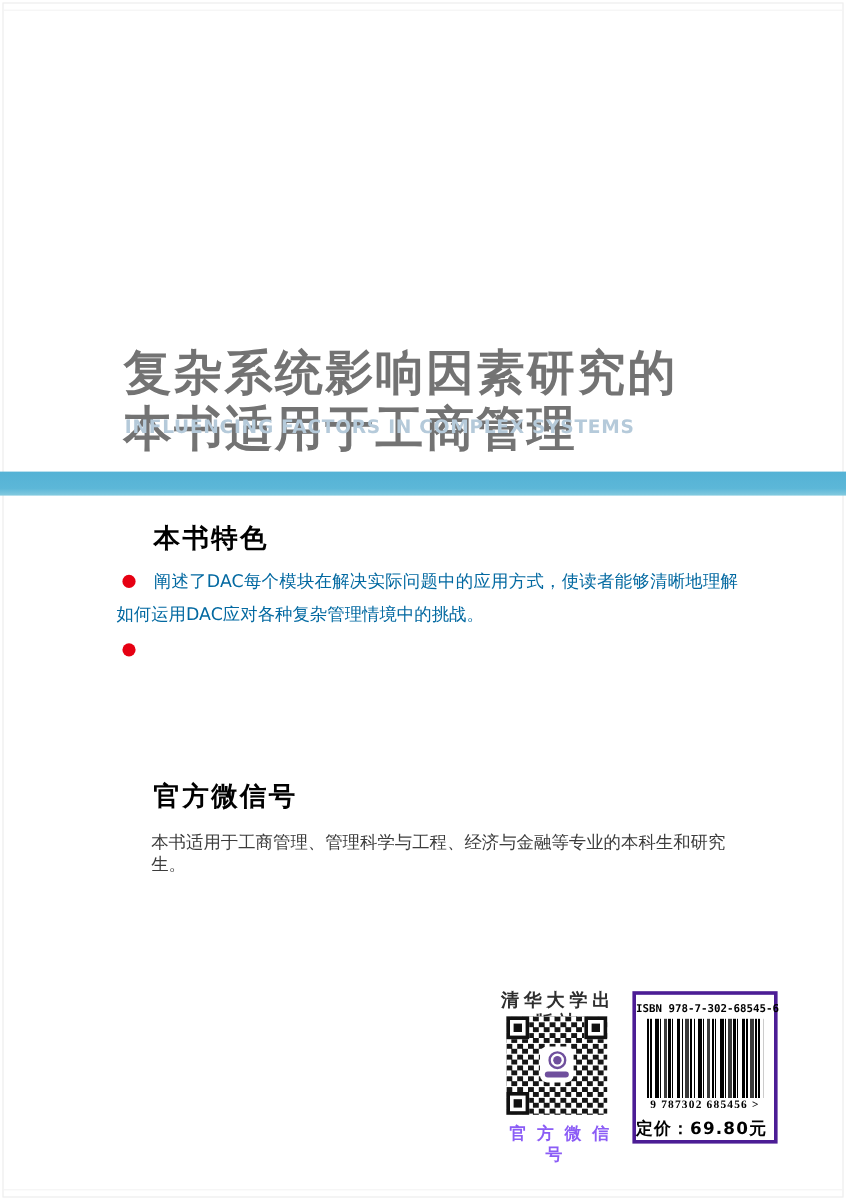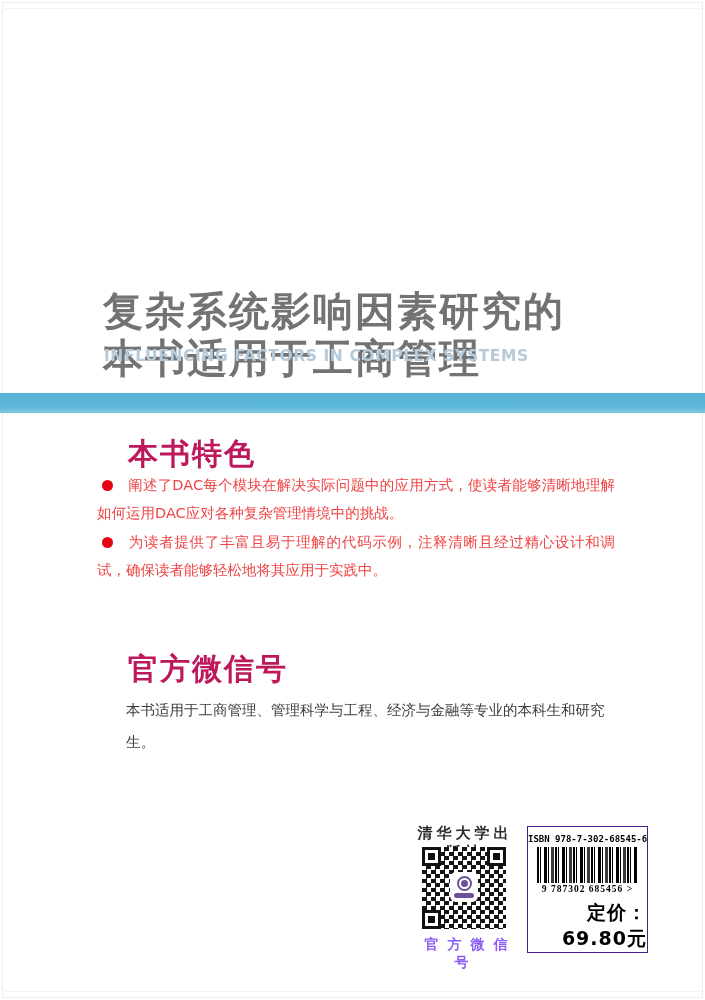--- a/index.html
+++ b/index.html
@@ -25,37 +25,37 @@
     font-size:15.5px;line-height:19px;color:#b5cada;letter-spacing:0.6px;font-weight:600;
   }
   
   .band{
     position:absolute;left:0;right:0;top:393px;height:20px;
     background:linear-gradient(to bottom,#54b2d5 0%,#5cb7d8 70%,#84cadf 100%);
   }
 
   .section-heading{
     position:absolute;left:128px;
-    font-size:30px;font-weight:800;color:#be185d;letter-spacing:2px;
+    font-size:22px;font-weight:800;color:#000000;letter-spacing:2px;
   }
   .h-features{top:434px;}
   .h-audience{top:649px;}
 
   .features-list{position:absolute;left:97px;top:471px;width:518px;}
   .feature-item{
-    font-size:14.5px;line-height:28px;text-align:justify;color:#ef4444;
+    font-size:14.5px;line-height:28px;text-align:justify;color:#0369a1;
     margin:0 0 1px 0;
   }
   .bullet{
     display:inline-block;width:11px;height:11px;border-radius:50%;
     background:#e60012;margin:0 15px 1px 5px;vertical-align:middle;
   }
   .audience-text{
     position:absolute;left:126px;top:694px;width:490px;
-    font-size:14.5px;line-height:32px;color:#3c3c3c;
+    font-size:14.5px;line-height:18px;color:#3c3c3c;
   }
 
   
   .publisher{
     position:absolute;left:410px;top:824px;width:110px;
     font-size:15px;font-weight:700;color:#2e2e2e;letter-spacing:4px;text-align:center;
   }
   .qr{
     position:absolute;left:422px;top:847px;width:84px;height:82px;
     background-color:#fff;
@@ -74,42 +74,42 @@
   .qr-badge .disc{width:15px;height:15px;border-radius:50%;border:2px solid #6f4f9d;background:#fff;box-sizing:border-box;}
   .qr-badge .disc::after{content:"";display:block;width:7px;height:7px;margin:2px auto;border-radius:50%;background:#6f4f9d;}
   .qr-badge .pill{width:20px;height:5px;border-radius:3px;background:#6f4f9d;}
   .qr-label{
     position:absolute;left:408px;top:936px;width:116px;
     font-size:14px;font-weight:700;color:#8b5cf6;letter-spacing:9px;text-align:center;text-indent:9px;
   }
 
   .barcode-box{
     position:absolute;left:527px;top:826px;width:121px;height:127px;
-    border:1px solid #4c1d95;background:#fff;box-sizing:border-box;
+    border:3px solid #4c1d95;background:#fff;box-sizing:border-box;
     display:flex;flex-direction:column;
   }
   .isbn{
     margin-top:7px;text-align:center;
     font-family:"DejaVu Sans Mono","Liberation Mono",monospace;
     font-size:9px;font-weight:700;color:#000;letter-spacing:0px;white-space:nowrap;
   }
   .bars{
     height:66px;margin:3px 9px 0 9px;
     background:repeating-linear-gradient(90deg,
       #000 0 2px,#fff 2px 3px,#000 3px 4px,#fff 4px 7px,
       #000 7px 10px,#fff 10px 11px,#000 11px 12px,#fff 12px 14px,
       #3a3a3a 14px 17px,#fff 17px 18px);
   }
   .digits{
     margin-top:1px;text-align:center;
     font-family:Liberation Serif, serif;
     font-size:9.5px;font-weight:700;color:#000;letter-spacing:1px;white-space:nowrap;
   }
   .price{
-    margin-top:6px;text-align:right;font-size:19px;font-weight:600;color:#000;letter-spacing:1px;
+    margin-top:6px;text-align:left;font-size:14px;font-weight:600;color:#000;letter-spacing:1px;
   }
 </style>
 </head>
 <body>
 
 <div class="frame-outer"></div>
 <div class="frame-top2"></div>
 <div class="frame-bot2"></div>
 
 <div class="title">
@@ -120,21 +120,21 @@
 <div class="subtitle">
   <div>INFLUENCING FACTORS IN COMPLEX SYSTEMS</div>
 </div>
 
 <div class="band"></div>
 
 <div class="section-heading h-features">本书特色</div>
 
 <div class="features-list">
   <p class="feature-item"><span class="bullet"></span><span>阐述了DAC每个模块在解决实际问题中的应用方式，使读者能够清晰地理解如何运用DAC应对各种复杂管理情境中的挑战。</span></p>
-  <p class="feature-item"><span class="bullet"></span><span>为读者提供了丰富且易于理解的代码示例，注释清晰且经过精心设计和调试，确保读者能够轻松地将其应用于实践中。</span></p>
+  <p class="feature-item"><span class="bullet"></span></p>
 </div>
 
 <div class="section-heading h-audience">官方微信号</div>
 <div class="audience-text">本书适用于工商管理、管理科学与工程、经济与金融等专业的本科生和研究生。</div>
 
 <div class="publisher">清华大学出版社</div>
 
 <div class="qr">
   <div class="finder tl"></div>
   <div class="finder tr"></div>

